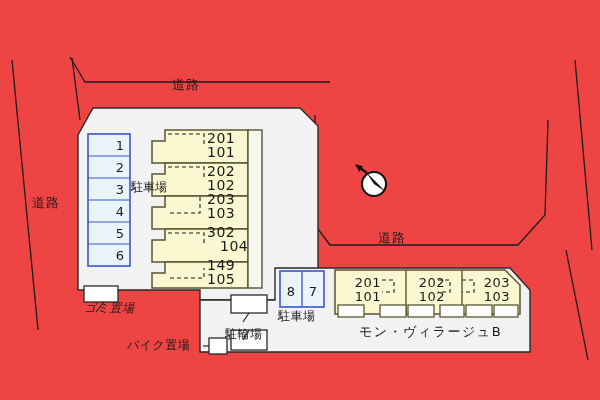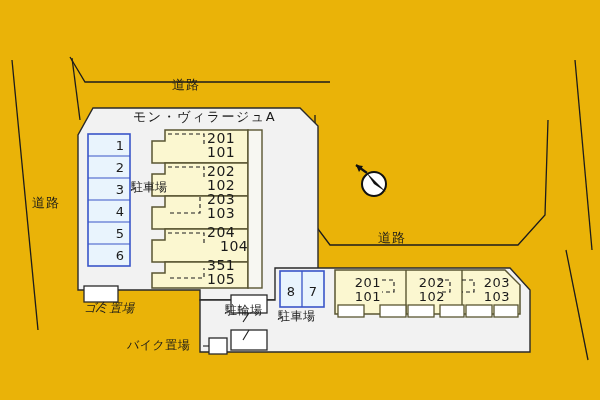--- a/index.html
+++ b/index.html
@@ -2,21 +2,21 @@
 <html><head>
 <meta charset="utf-8">
 <title>Site Plan</title>
 <style>
   html,body{margin:0;padding:0;background:#ffffff;}
   body{
     width:600px;height:400px;overflow:hidden;
     font-family:"DejaVu Sans","Liberation Sans",sans-serif;
     color:#111;
   }
-  #stage{position:relative;width:600px;height:400px;background:#eab308;}
+  #stage{position:relative;width:600px;height:400px;background:#ef4444;}
   svg#plan{position:absolute;left:0;top:0;width:600px;height:400px;display:block;}
 
   .lbl{
     position:absolute;
     font-family:"DejaVu Sans","Liberation Sans",sans-serif;
     color:#1a1a1a;
     white-space:nowrap;
     line-height:1;
     user-select:none;
   }
@@ -134,35 +134,34 @@
       <path d="M 367 173 L 356 165" stroke="#111111" stroke-width="2.2" fill="none"></path>
       <path d="M 356 165 L 363 166 L 359 172 Z" fill="#111111"></path>
     </g>
 
   </svg>
 
   <div class="lbl road-lbl" style="left:172px;top:78px;">道路</div>
   <div class="lbl road-lbl" style="left:32px;top:196px;">道路</div>
   <div class="lbl road-lbl" style="left:378px;top:231px;">道路</div>
 
-  <div class="lbl bld-title" style="left:133px;top:110px;">モン・ヴィラージュA</div>
 
   <div class="lbl unit-num" style="left:207px;top:131px;">201</div>
   <div class="lbl unit-num" style="left:207px;top:145px;">101</div>
 
   <div class="lbl unit-num" style="left:207px;top:164px;">202</div>
   <div class="lbl unit-num" style="left:207px;top:178px;">102</div>
 
   <div class="lbl unit-num" style="left:207px;top:192px;">203</div>
   <div class="lbl unit-num" style="left:207px;top:206px;">103</div>
 
-  <div class="lbl unit-num" style="left:207px;top:225px;">204</div>
+  <div class="lbl unit-num" style="left:207px;top:225px;">302</div>
   <div class="lbl unit-num" style="left:220px;top:239px;">104</div>
 
-  <div class="lbl unit-num" style="left:207px;top:258px;">351</div>
+  <div class="lbl unit-num" style="left:207px;top:258px;">149</div>
   <div class="lbl unit-num" style="left:207px;top:272px;">105</div>
 
   <div class="lbl stall-num" style="left:98px;top:139px;width:26px;">1</div>
   <div class="lbl stall-num" style="left:98px;top:161px;width:26px;">2</div>
   <div class="lbl stall-num" style="left:98px;top:183px;width:26px;">3</div>
   <div class="lbl stall-num" style="left:98px;top:205px;width:26px;">4</div>
   <div class="lbl stall-num" style="left:98px;top:227px;width:26px;">5</div>
   <div class="lbl stall-num" style="left:98px;top:249px;width:26px;">6</div>
 
   <div class="lbl vert" style="left:131px;top:181px;width:14px;">駐車場</div>
@@ -173,18 +172,19 @@
 
   <div class="lbl b-unit" style="left:349px;top:276px;width:38px;">201</div>
   <div class="lbl b-unit" style="left:349px;top:290px;width:38px;">101</div>
 
   <div class="lbl b-unit" style="left:413px;top:276px;width:38px;">202</div>
   <div class="lbl b-unit" style="left:413px;top:290px;width:38px;">102</div>
 
   <div class="lbl b-unit" style="left:478px;top:276px;width:38px;">203</div>
   <div class="lbl b-unit" style="left:478px;top:290px;width:38px;">103</div>
 
+  <div class="lbl bld-title" style="left:359px;top:325px;">モン・ヴィラージュB</div>
 
   <div class="lbl facility" style="left:84px;top:302px;font-style:italic;">ゴミ置場</div>
   <div class="lbl facility" style="left:127px;top:339px;">バイク置場</div>
-  <div class="lbl facility" style="left:225px;top:304px;">駐輪場</div>
+  <div class="lbl facility" style="left:225px;top:328px;">駐輪場</div>
 
 </div>
 
 </body></html>

